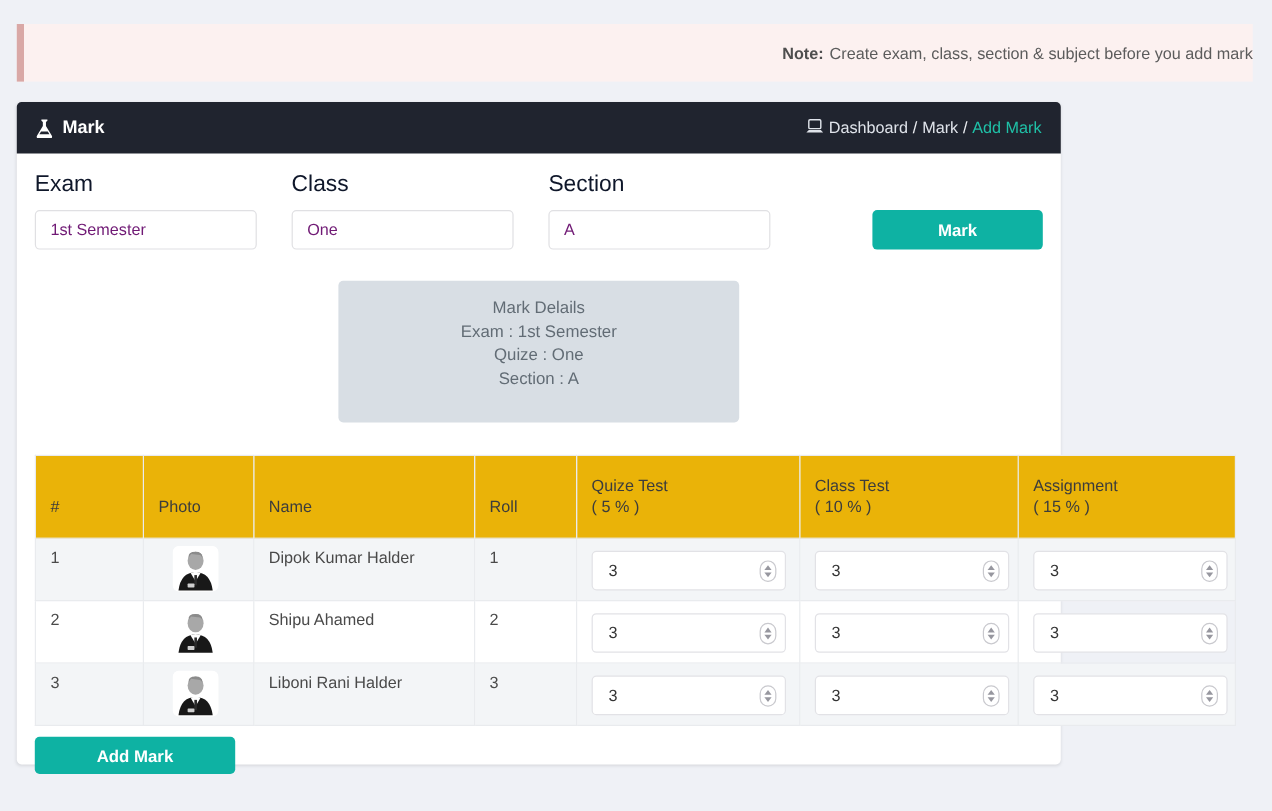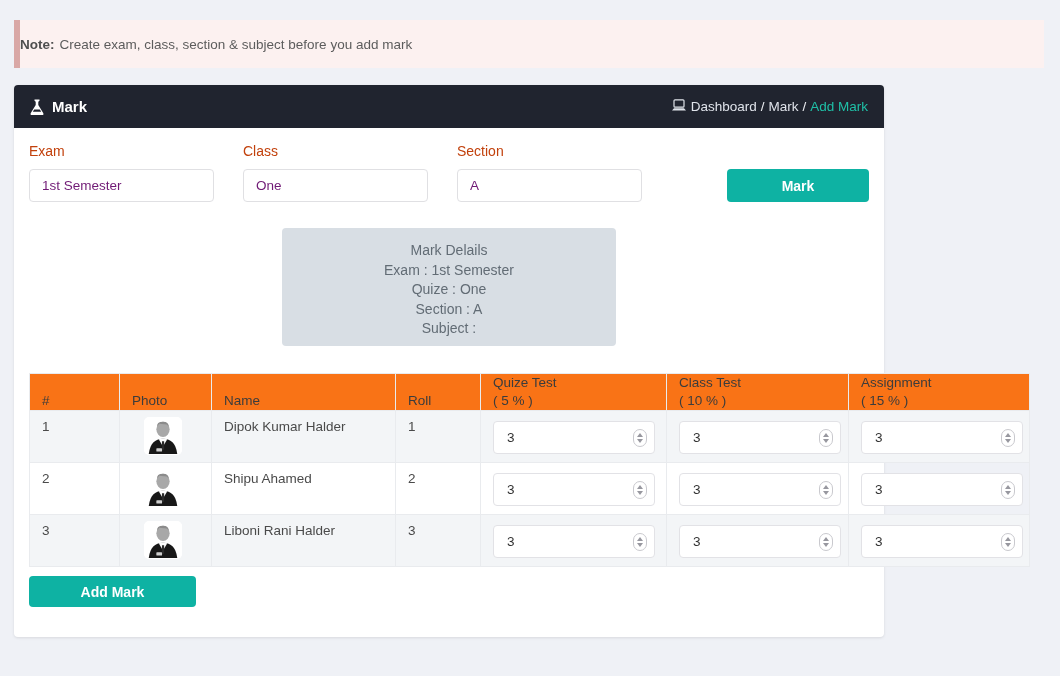--- a/index.html
+++ b/index.html
@@ -9,21 +9,21 @@
     background:#eff1f6;
     font-family:"Liberation Sans","DejaVu Sans",sans-serif;
     color:#444;
     position:relative;
     overflow:hidden;
   }
   .note-banner {
     position:absolute; left:14px; top:20px; width:1030px; height:48px;
     background:#fcf1f0; border-left:6px solid #d9a8a6;
     display:flex; align-items:center; 
-    font-size:13.5px; color:#5c5c5c;
+    font-size:13.5px; color:#5c5c5c;justify-content:flex-end;
   }
   .note-banner b { margin-right:5px; color:#4e4e4e; }
   .card {
     position:absolute; left:14px; top:85px; width:870px; height:552px;
     background:#fff; border-radius:4px;
     box-shadow:0 1px 3px rgba(0,0,0,.10);
   }
   .panel-header {
     height:43px; background:#20242f; border-radius:4px 4px 0 0;
     display:flex; align-items:center; justify-content:space-between;
@@ -37,43 +37,43 @@
     color:#dfe3ea; font-size:13.5px;
     display:flex; align-items:flex-start; gap:4px;
   }
   .breadcrumb .crumb { cursor:pointer; }
   .breadcrumb .sep { color:#eef0f4; }
   .breadcrumb .active { color:#1fc0a7; }
   .panel-body { padding:15px; }
   .form-row { display:flex; }
   .fgroup { width:185px; margin-right:29px; }
   .fgroup label {
-    display:block; font-size:14px; color:#c2410c; margin-bottom:10px;
+    display:block; font-size:19px; color:#0f172a; margin-bottom:10px;
   }
   .tinput {
     width:100%; height:33px; border:1px solid #e0e0e3; border-radius:4px;
     padding:0 12px; font-size:13.5px; color:#701a75; background:#fff;
     outline:none;
   }
   .btn { border:none; border-radius:4px; color:#fff; font-weight:bold;
     font-size:14px; font-family:inherit; cursor:pointer; }
   .btn-mark { margin-left:auto; align-self:flex-end; width:142px; height:33px; background:#0eb2a3; }
   .details-box {
     width:334px; height:118px; margin:26px auto 0;
     background:#d8dee4; border-radius:4px;
     text-align:center; color:#626c75; font-size:14px;
     padding-top:13px; line-height:19.5px;
   }
   table.marks {
     width:1000px; margin-top:27px; border-collapse:collapse; table-layout:fixed;
   }
   .marks th, .marks td { border:1px solid #e9ebee; font-size:13.5px; text-align:left; }
   .marks th {
-    vertical-align:bottom; padding:0 12px; color:#3c3c3c; font-weight:normal;
-    background:#f97316; line-height:18px;
+    vertical-align:bottom; padding:16px 12px; color:#3c3c3c; font-weight:normal;
+    background:#eab308; line-height:18px;
   }
   .marks td { vertical-align:top; padding:8px 12px; color:#4a4a4a; }
   .marks tbody tr.striped { background:#f3f5f7; }
   .photo-cell { padding:6px 12px 4px 24px !important; }
   .avatar { width:38px; height:38px; border-radius:5px; background:#fff; display:block; }
   .numwrap { position:relative; width:162px; margin-top:2px; }
   .numinput {
     width:100%; height:33px; border:1px solid #e2e2e6; border-radius:4px;
     padding:0 26px 0 13px; font-size:13.5px; color:#333; background:#fff; outline:none;
   }
@@ -138,21 +138,20 @@
         <input class="tinput" value="A" style="">
       </div>
       <button class="btn btn-mark">Mark</button>
     </div>
 
     <div class="details-box">
       <div>Mark Delails</div>
       <div>Exam : 1st Semester</div>
       <div>Quize : One</div>
       <div>Section : A</div>
-      <div>Subject :</div>
     </div>
 
     <table class="marks">
       <colgroup>
         <col style="width:90px">
           <col style="width:92px">
           <col style="width:184px">
         <col style="width:85px">
           <col style="width:186px">
           <col style="width:182px">

